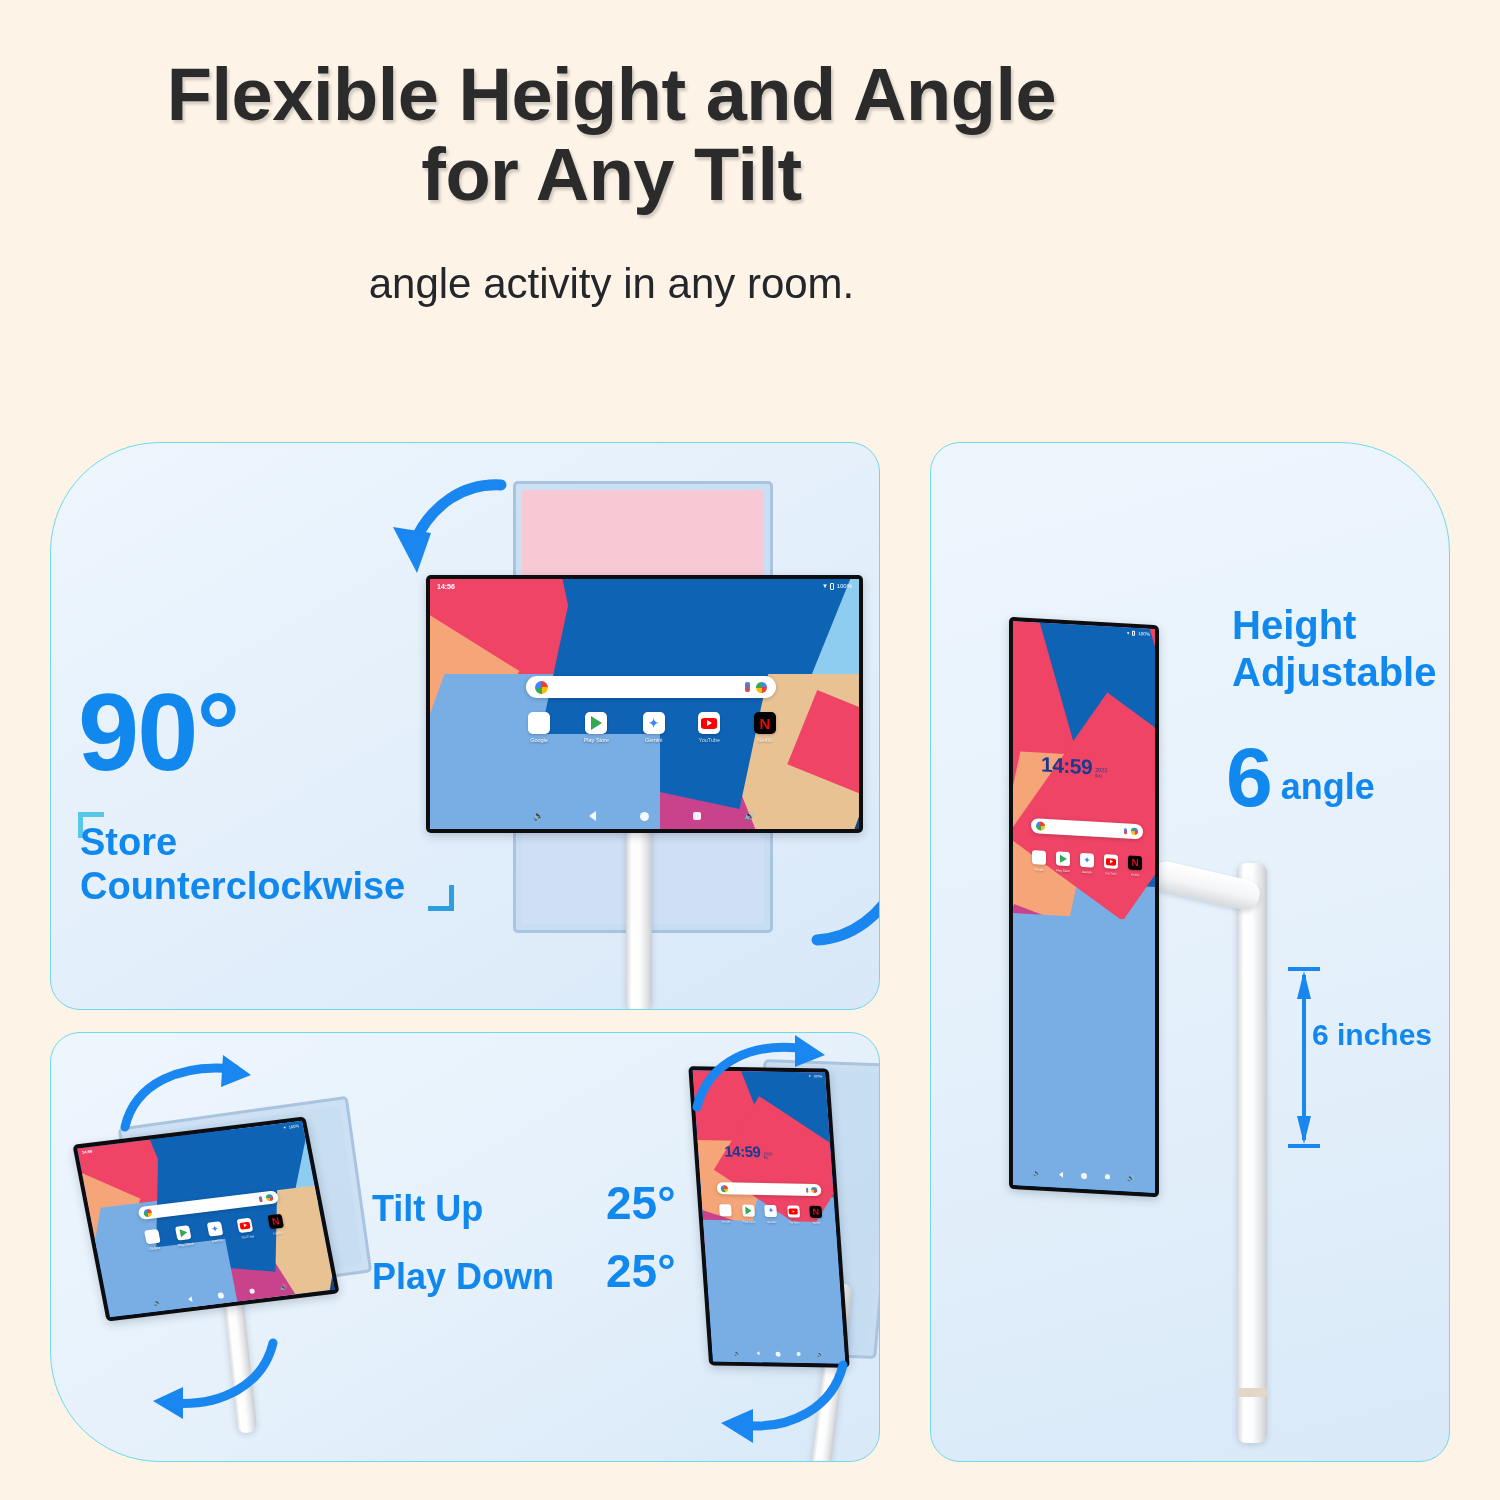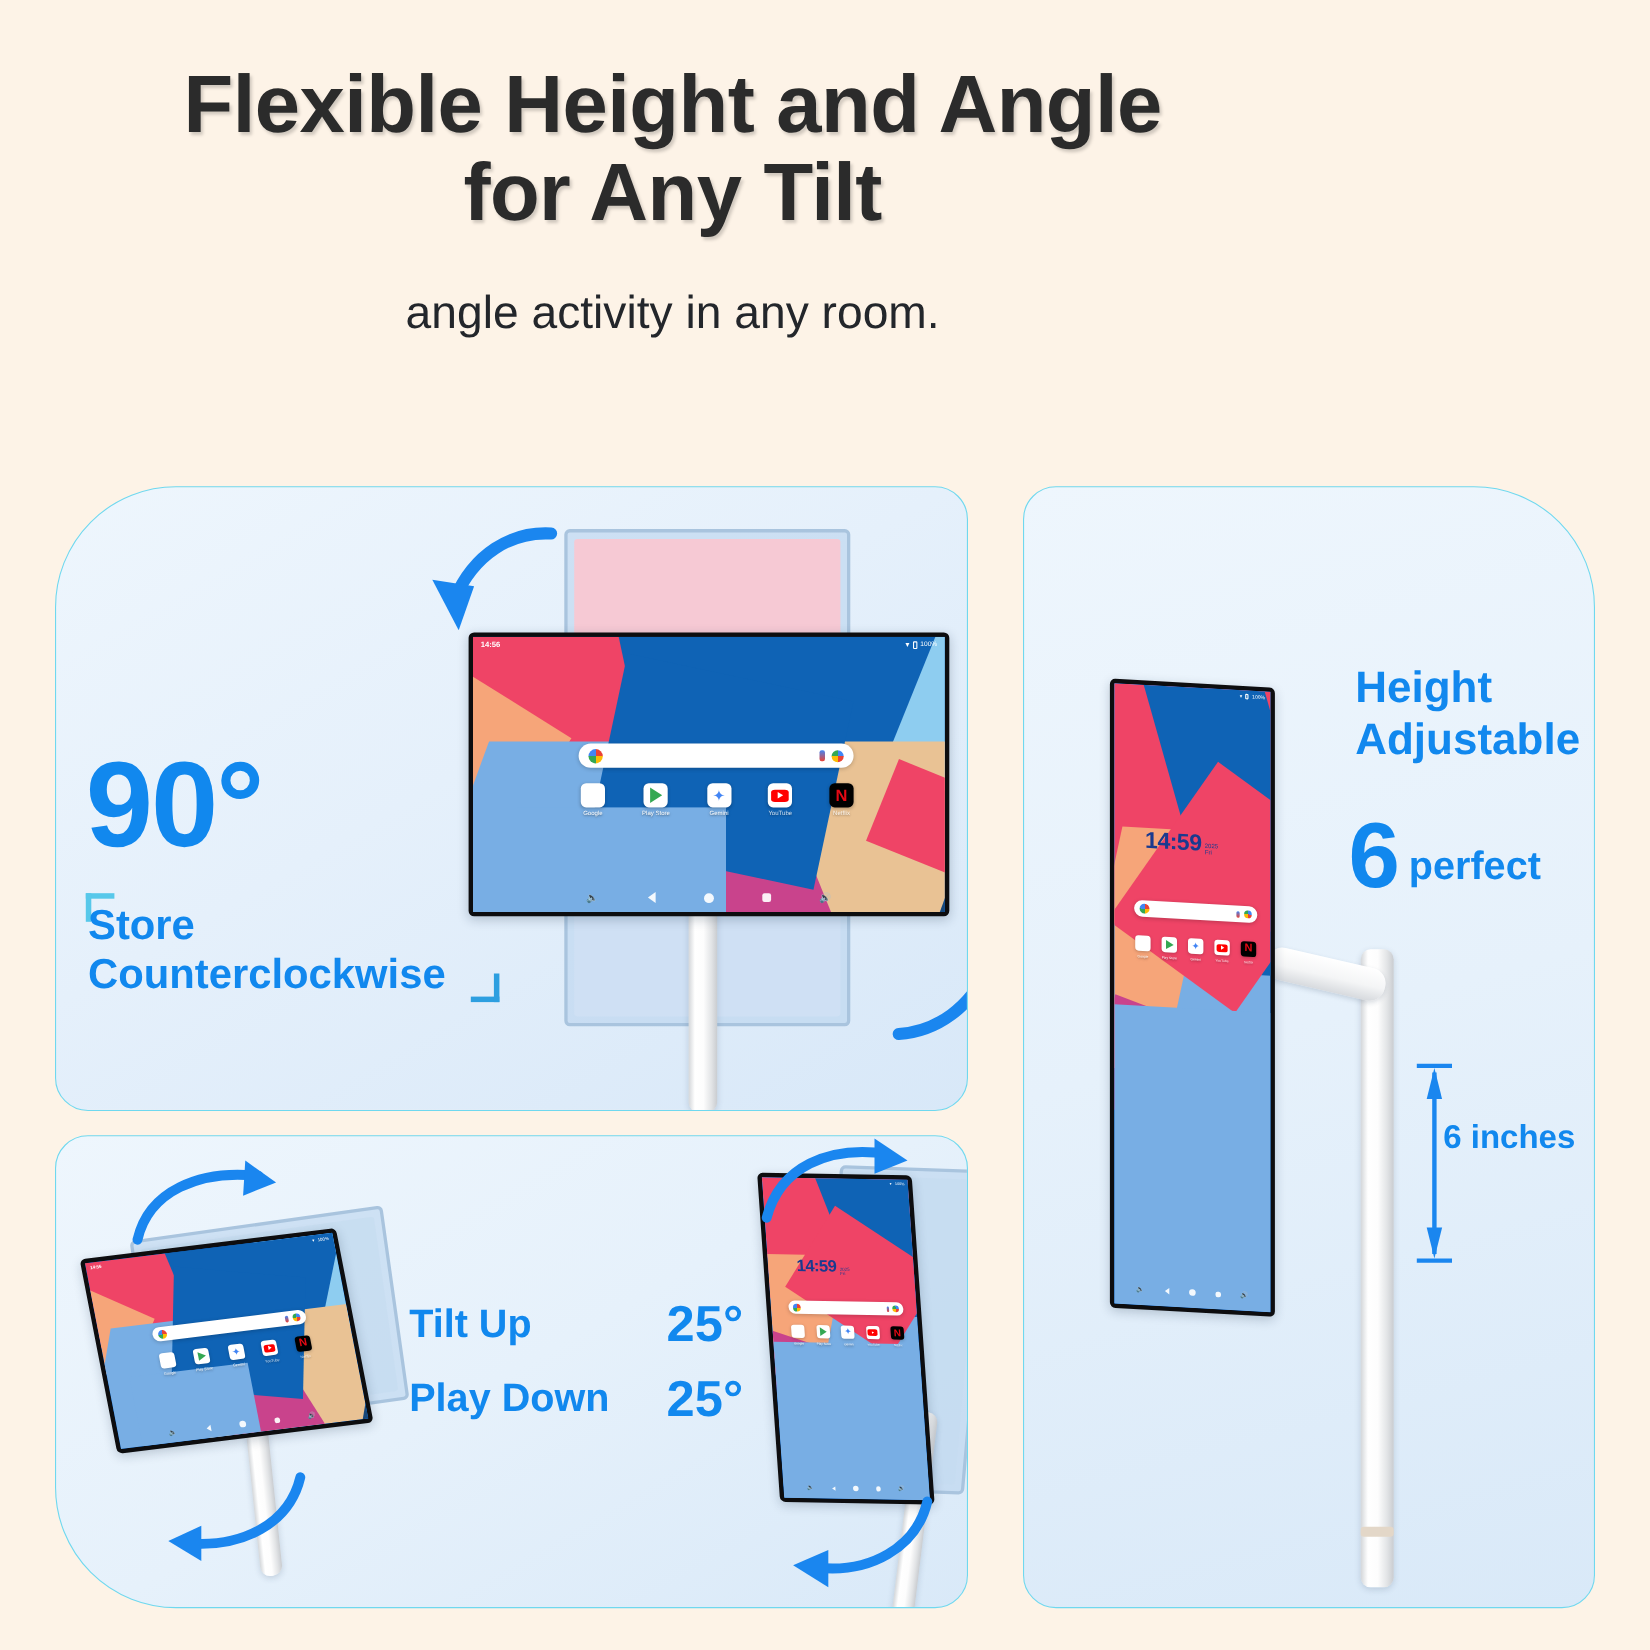--- a/index.html
+++ b/index.html
@@ -66,21 +66,21 @@
   #height-unit { font-size:36px; font-weight:bold; color:#1188ee; padding-bottom:8px; }
 
   
   #measure { position:absolute; left:1286px; top:965px; width:36px; height:185px; }
   #measure-label {
     position:absolute; left:1312px; top:1018px;
     font-size:30px; font-weight:bold; color:#1188ee; white-space:nowrap;
   }
 
   #tilt-rows { position:absolute; left:372px; top:1176px; }
-  .tilt-row { display:flex; align-items:center; gap:22px; margin-bottom:14px; }
+  .tilt-row { display:flex; align-items:flex-end; gap:22px; margin-bottom:14px; }
   .tilt-label { font-size:36px; font-weight:bold; color:#1188ee; width:212px; }
   .tilt-deg { font-size:46px; font-weight:bold; color:#1188ee; }
 
   
   .tablet { position:absolute; background:#0d0d0f; border-radius:5px; padding:4px; box-shadow:0 3px 10px rgba(20,40,70,.22); }
   .screen { position:relative; width:100%; height:100%; overflow:hidden; background:#1565c0; }
 
   
   .wp { position:absolute; inset:0; background:#1565c0; overflow:hidden; }
   .wp i { position:absolute; display:block; }
@@ -556,21 +556,21 @@
 
   </div>
 </div>
 
 <div id="height-title">
   <div>Height</div>
   <div>Adjustable</div>
 </div>
 <div id="height-value-row">
   <span id="height-value">6</span>
-  <span id="height-unit">perfect</span>
+  <span id="height-unit">angle</span>
 </div>
 
 <svg id="measure" viewBox="0 0 36 185">
   <line x1="2" y1="4" x2="34" y2="4" stroke="#1a86ef" stroke-width="4"></line>
   <line x1="2" y1="181" x2="34" y2="181" stroke="#1a86ef" stroke-width="4"></line>
   <line x1="18" y1="10" x2="18" y2="175" stroke="#1a86ef" stroke-width="4"></line>
   <path d="M18 6 L 25 34 L 11 34 Z" fill="#1a86ef"></path>
   <path d="M18 179 L 25 151 L 11 151 Z" fill="#1a86ef"></path>
 </svg>
 <div id="measure-label">6 inches</div>

